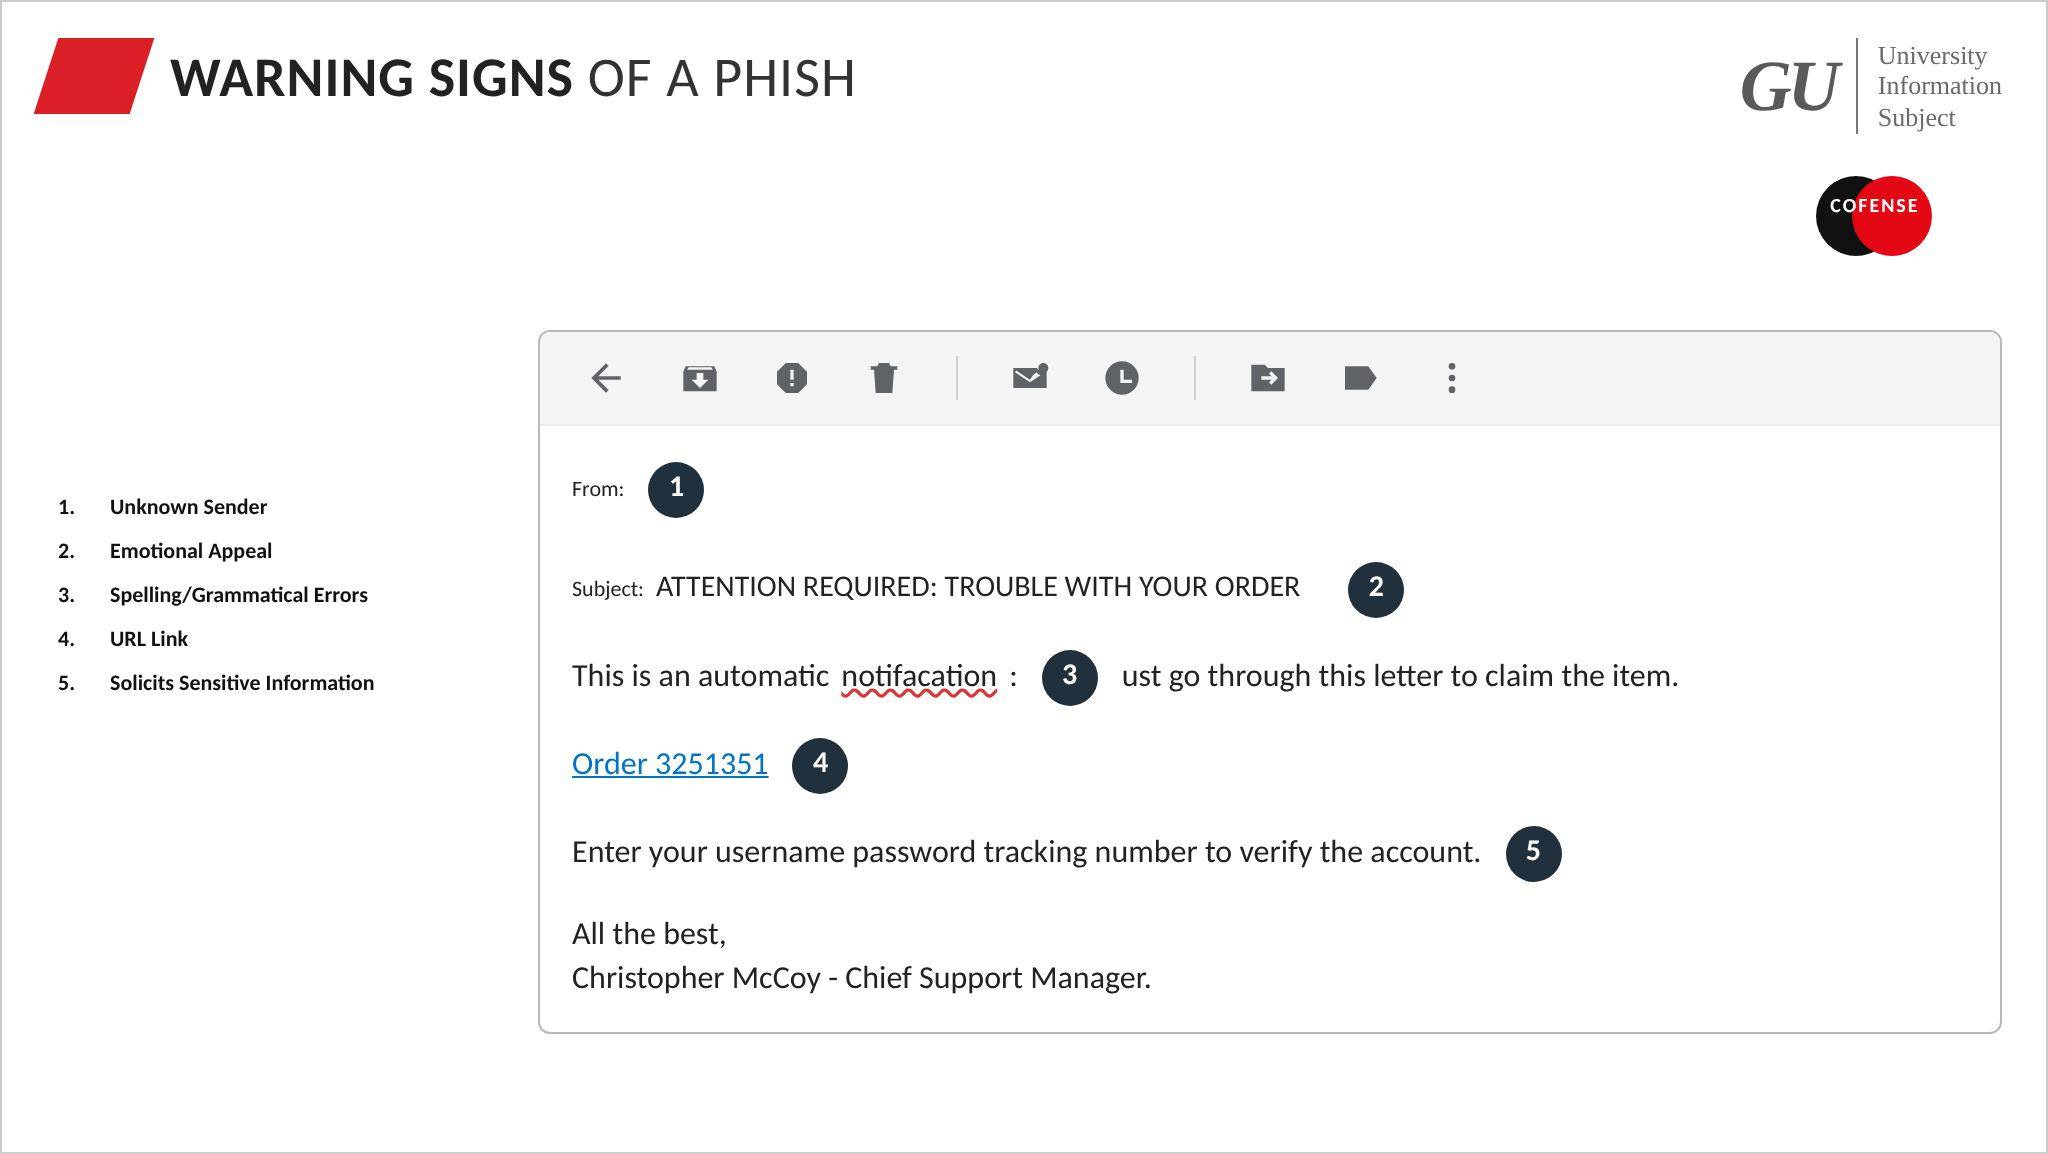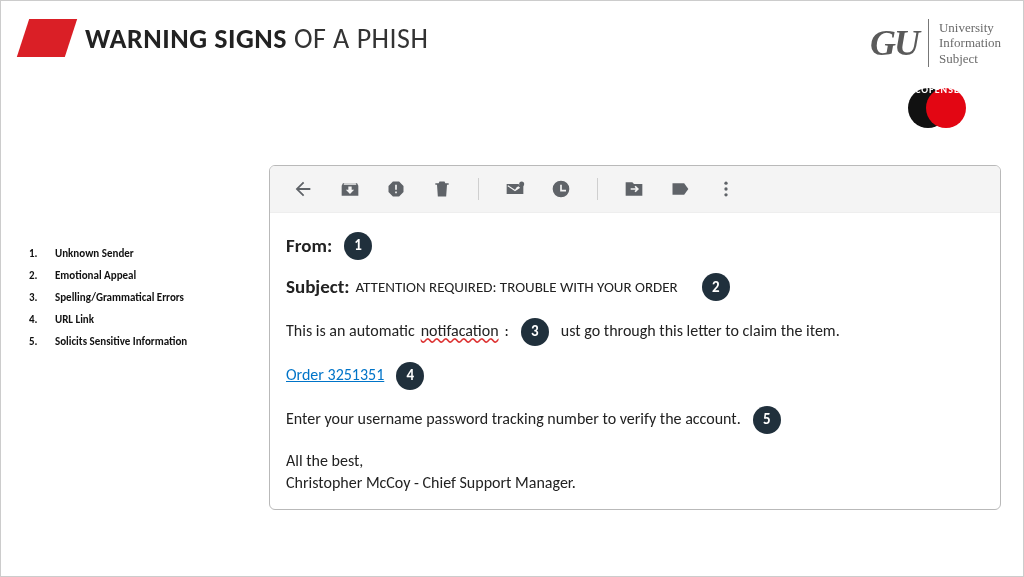--- a/index.html
+++ b/index.html
@@ -22,44 +22,44 @@
     font-family: Georgia, "Times New Roman", serif; font-style: italic; font-weight: 600;
     color: #5a5a5a; font-size: 36px; letter-spacing: -2px; line-height: 1;
   }
   .vbar { width: 1px; height: 48px; background: #777; }
   .uis { font-family: Georgia, serif; color: #6a6a6a; font-size: 13px; line-height: 1.2; }
   .cofense {
     width: 58px; height: 58px; border-radius: 50%; position: relative; margin-left: 4px;
   }
   .cofense .cblack { position:absolute; left:0; top:9px; width:40px; height:40px; background:#111; border-radius:50%; }
   .cofense .cred { position:absolute; right:0; top:9px; width:40px; height:40px; background:#e30613; border-radius:50%; }
-  .cofense .ctxt { position:absolute; left:0; right:0; top:4px; text-align:center; font-size:10px; font-weight:700; color:#fff; letter-spacing:1px; }
+  .cofense .ctxt { position:absolute; left:0; right:0; top:17px; text-align:center; font-size:10px; font-weight:700; color:#fff; letter-spacing:1px; }
 
   .body { display: flex; gap: 18px; margin-top: 28px; }
   .list { width: 228px; padding-top: 78px; }
   .list ol { list-style: none; counter-reset: li; padding-left: 6px; }
   .list li { counter-increment: li; font-size: 11px; font-weight: 700; color: #111; line-height: 2.0; position: relative; padding-left: 26px; }
   .list li::before { content: counter(li) "."; position: absolute; left: 0; font-weight: 700; }
 
   .email-pane {
     flex: 1; border: 1.5px solid #b9b9b9; border-radius: 6px; background: #fff; overflow: hidden;
     font-family: Calibri, Arial, sans-serif; color: #222;
   }
   .toolbar {
     background: #f4f4f4; padding: 12px 22px; display: flex; align-items: center; gap: 26px;
     border-bottom: 1px solid #eee;
   }
   .toolbar .sep { width: 1px; height: 22px; background: #cfcfcf; }
   .toolbar svg { width: 20px; height: 20px; fill: #5f6368; display: block; }
   .toolbar .back svg { width: 22px; height: 22px; }
   .email-body { padding: 18px 16px 14px 16px; font-size: 16px; line-height: 1.55; position: relative; }
   .row { display: flex; align-items: center; flex-wrap: wrap; gap: 6px; }
-  .lbl { font-weight: 700; font-size: 19px; }
+  .lbl { font-weight: 400; font-size: 11px; }
   .from-addr { text-decoration: underline; text-decoration-style: wavy; text-decoration-color: #d33; font-size: 15px; }
-  .subj-line { font-size: 15px; margin-top: 12px; }
+  .subj-line { font-size: 15px; margin-top: 22px; }
   .para { margin-top: 16px; }
   .notif { text-decoration: underline; text-decoration-style: wavy; text-decoration-color: #d33; }
   .link { color: #0074c8; text-decoration: underline; }
   .badge {
     display: inline-flex; align-items: center; justify-content: center;
     width: 28px; height: 28px; border-radius: 50%; background: #20303c; color: #fff;
     font-size: 15px; font-weight: 600; margin: 0 6px; flex: 0 0 28px;
   }
   .closer { margin-top: 16px; line-height: 1.4; }
 </style>

